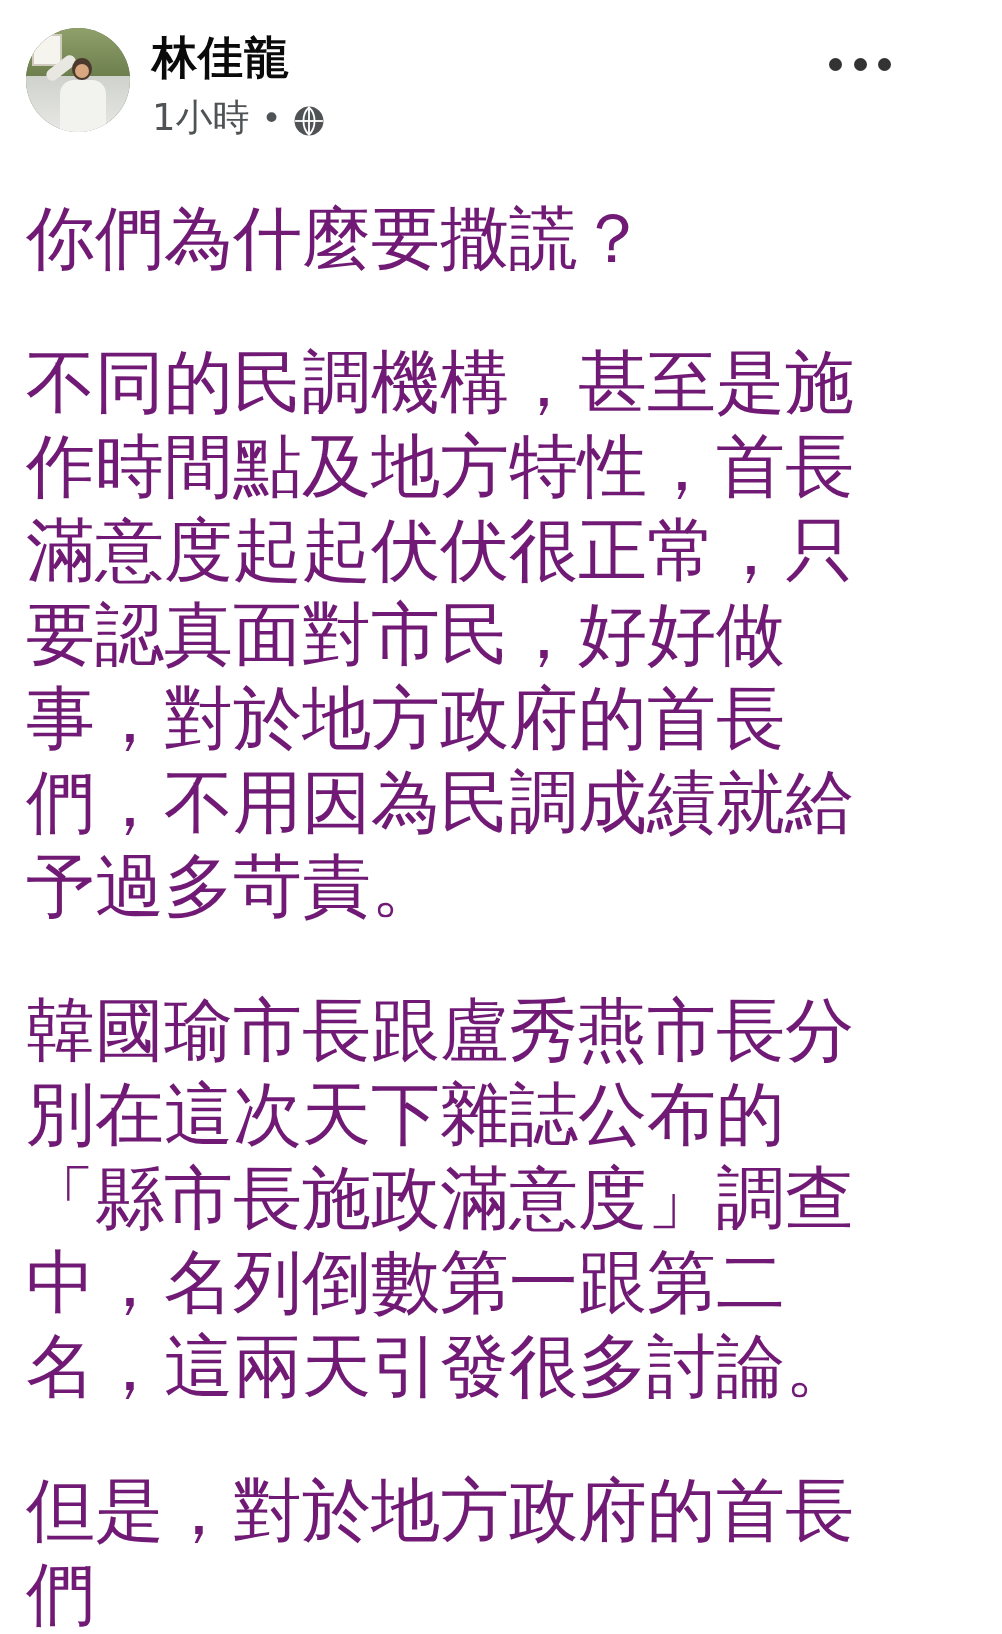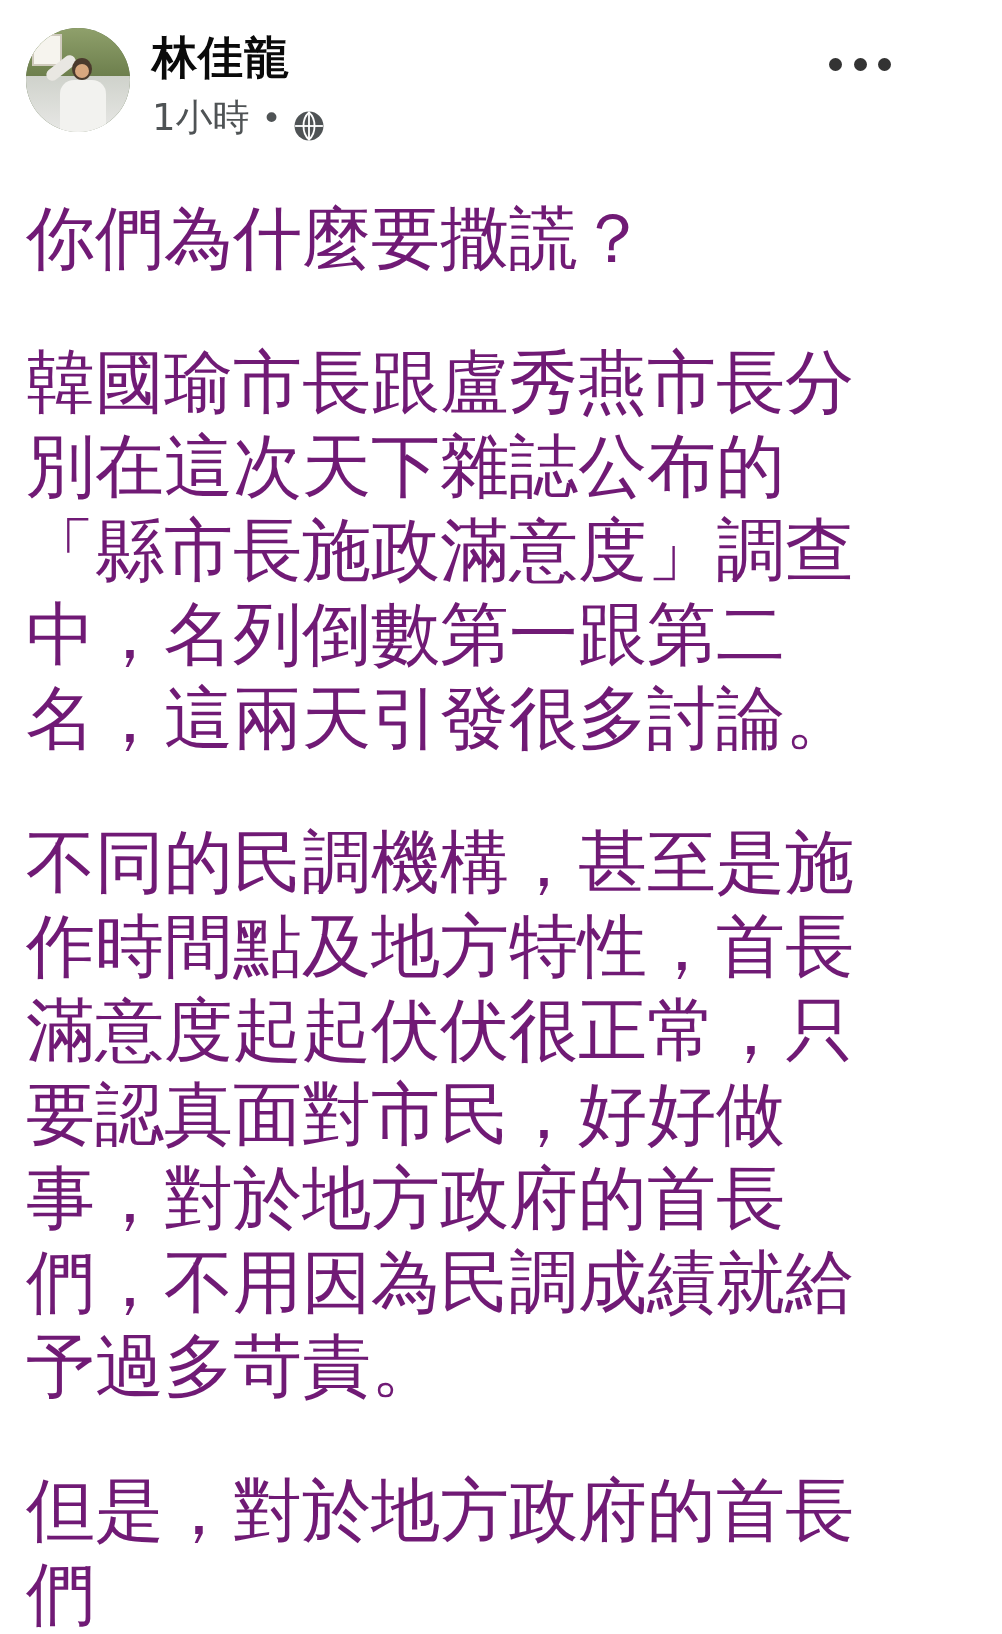--- a/index.html
+++ b/index.html
@@ -108,21 +108,21 @@
   }
   .author-name {
     font-size: 45px;
     line-height: 52px;
     font-weight: bold;
     letter-spacing: 1px;
     color: #0a0a0a;
   }
   .meta-row {
     display: flex;
-    align-items: flex-end;
+    align-items: center;
     margin-top: 12px;
   }
   .timestamp {
     font-size: 37px;
     line-height: 44px;
     color: #4f5355;
   }
   .meta-dot {
     font-size: 34px;
     color: #4f5355;
@@ -210,18 +210,18 @@
     <div class="more-options">
       <span></span>
       <span></span>
       <span></span>
     </div>
 
   </div>
 
   <div class="post-body">
     <p class="para">你們為什麼要撒謊？</p>
+    <p class="para">不同的民調機構，甚至是施作時間點及地方特性，首長滿意度起起伏伏很正常，只要認真面對市民，好好做事，對於地方政府的首長們，不用因為民調成績就給予過多苛責。</p>
     <p class="para">韓國瑜市長跟盧秀燕市長分別在這次天下雜誌公布的「縣市長施政滿意度」調查中，名列倒數第一跟第二名，這兩天引發很多討論。</p>
-    <p class="para">不同的民調機構，甚至是施作時間點及地方特性，首長滿意度起起伏伏很正常，只要認真面對市民，好好做事，對於地方政府的首長們，不用因為民調成績就給予過多苛責。</p>
     <p class="para">但是，對於地方政府的首長們</p>
   </div>
 
 </div>
 
 </body></html>

